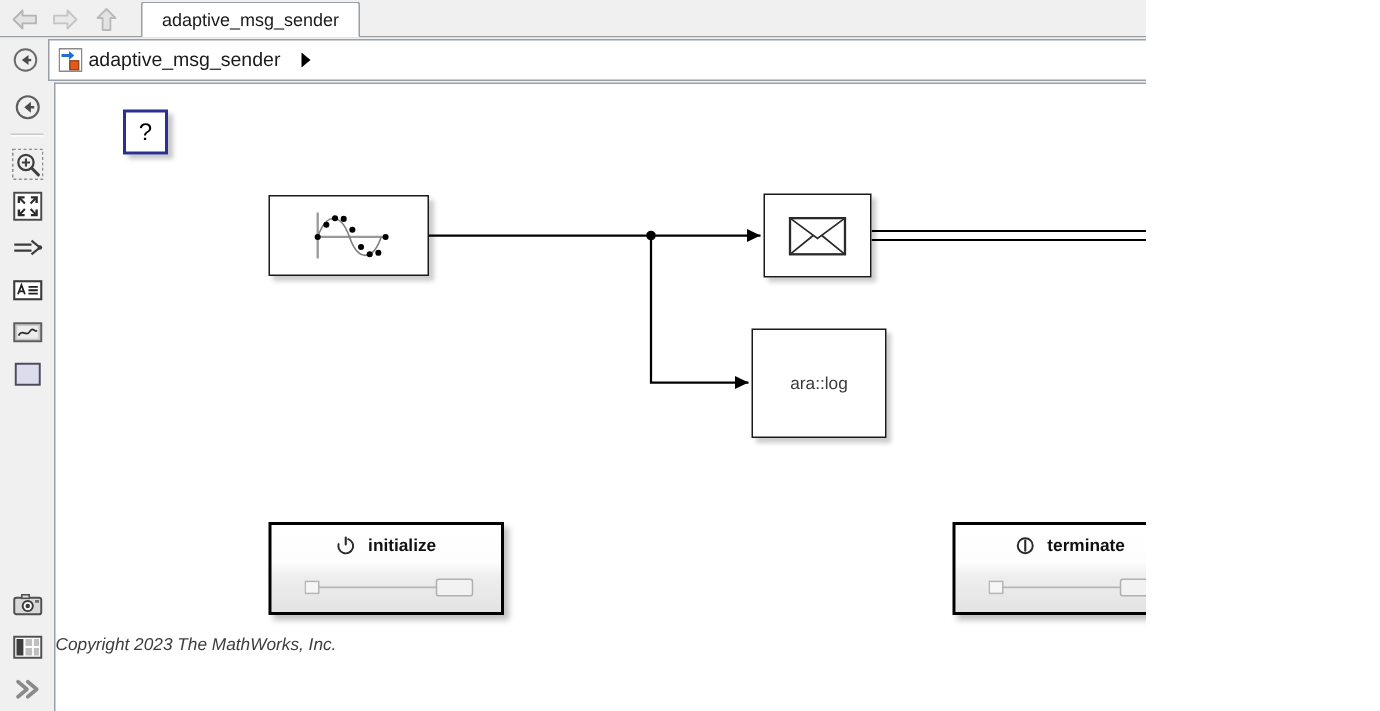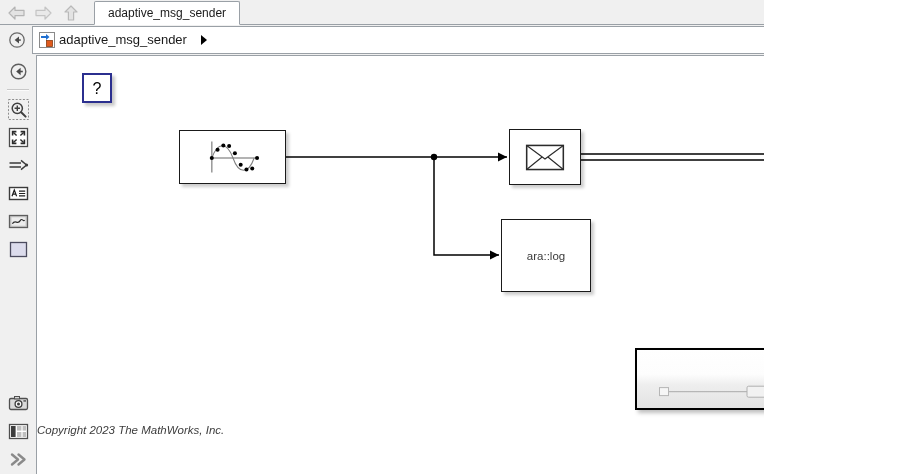--- a/index.html
+++ b/index.html
@@ -465,29 +465,54 @@
         </svg>
       </div>
 
       <div class="blk blk-log">
         <span class="blk-log-label">ara::log</span>
       </div>
 
       <div class="port-dot"></div>
       <div class="port-label">ProvidedPort . SineMsg</div>
 
-
-      <div class="cbblk cb-term">
+      <div class="cbblk cb-init">
+        <div class="cb-head">
+          <span class="cb-ico">
+            <svg width="13" height="13" viewBox="0 0 13 13">
+              <circle cx="6.5" cy="7" r="4.9" fill="none" stroke="#2a2a2a" stroke-width="1.3" stroke-dasharray="23 7" transform="rotate(-70 6.5 7)"></circle>
+              <path d="M6.5 1.4 L6.5 6" stroke="#2a2a2a" stroke-width="1.4" stroke-linecap="round"></path>
+            </svg>
+          </span>
+          <span>initialize</span>
+        </div>
         <svg class="cb-slider" viewBox="0 0 113 15">
           <rect x="0.5" y="3.6" width="9" height="8" fill="#f6f6f6" stroke="#b6b6b6"></rect>
           <path d="M9.5 7.6 L88 7.6" stroke="#b6b6b6" stroke-width="1.2"></path>
           <rect x="88" y="2.2" width="24" height="11" rx="1.6" fill="#f2f2f2" stroke="#b0b0b0"></rect>
         </svg>
       </div>
 
+      <div class="cbblk cb-term">
+        <div class="cb-head">
+          <span class="cb-ico">
+            <svg width="13" height="13" viewBox="0 0 13 13">
+              <circle cx="6.5" cy="6.8" r="5" fill="none" stroke="#2a2a2a" stroke-width="1.3"></circle>
+              <path d="M6.5 3.4 L6.5 10.2" stroke="#2a2a2a" stroke-width="1.4" stroke-linecap="round"></path>
+            </svg>
+          </span>
+          <span>terminate</span>
+        </div>
+        <svg class="cb-slider" viewBox="0 0 113 15">
+          <rect x="0.5" y="3.6" width="9" height="8" fill="#f6f6f6" stroke="#b6b6b6"></rect>
+          <path d="M9.5 7.6 L88 7.6" stroke="#b6b6b6" stroke-width="1.2"></path>
+          <rect x="88" y="2.2" width="24" height="11" rx="1.6" fill="#f2f2f2" stroke="#b0b0b0"></rect>
+        </svg>
+      </div>
+
       <div class="copyright">Copyright 2023 The MathWorks, Inc.</div>
     </div>
 
     <div class="grip">
       <svg width="16" height="16" viewBox="0 0 16 16">
         <rect x="1" y="4" width="3" height="11" fill="#d2d2d2"></rect>
         <rect x="5.5" y="4" width="3" height="11" fill="#d2d2d2"></rect>
         <rect x="10" y="4" width="3" height="11" fill="#e2e2e2"></rect>
       </svg>
     </div>

